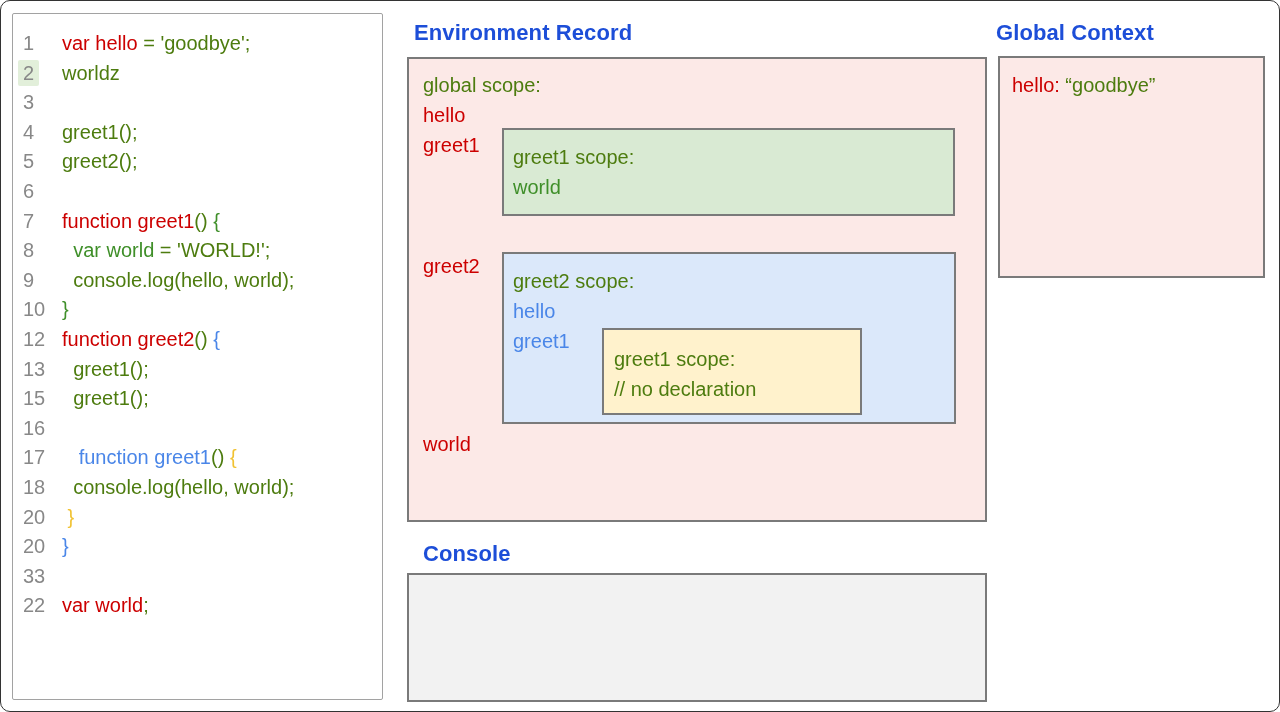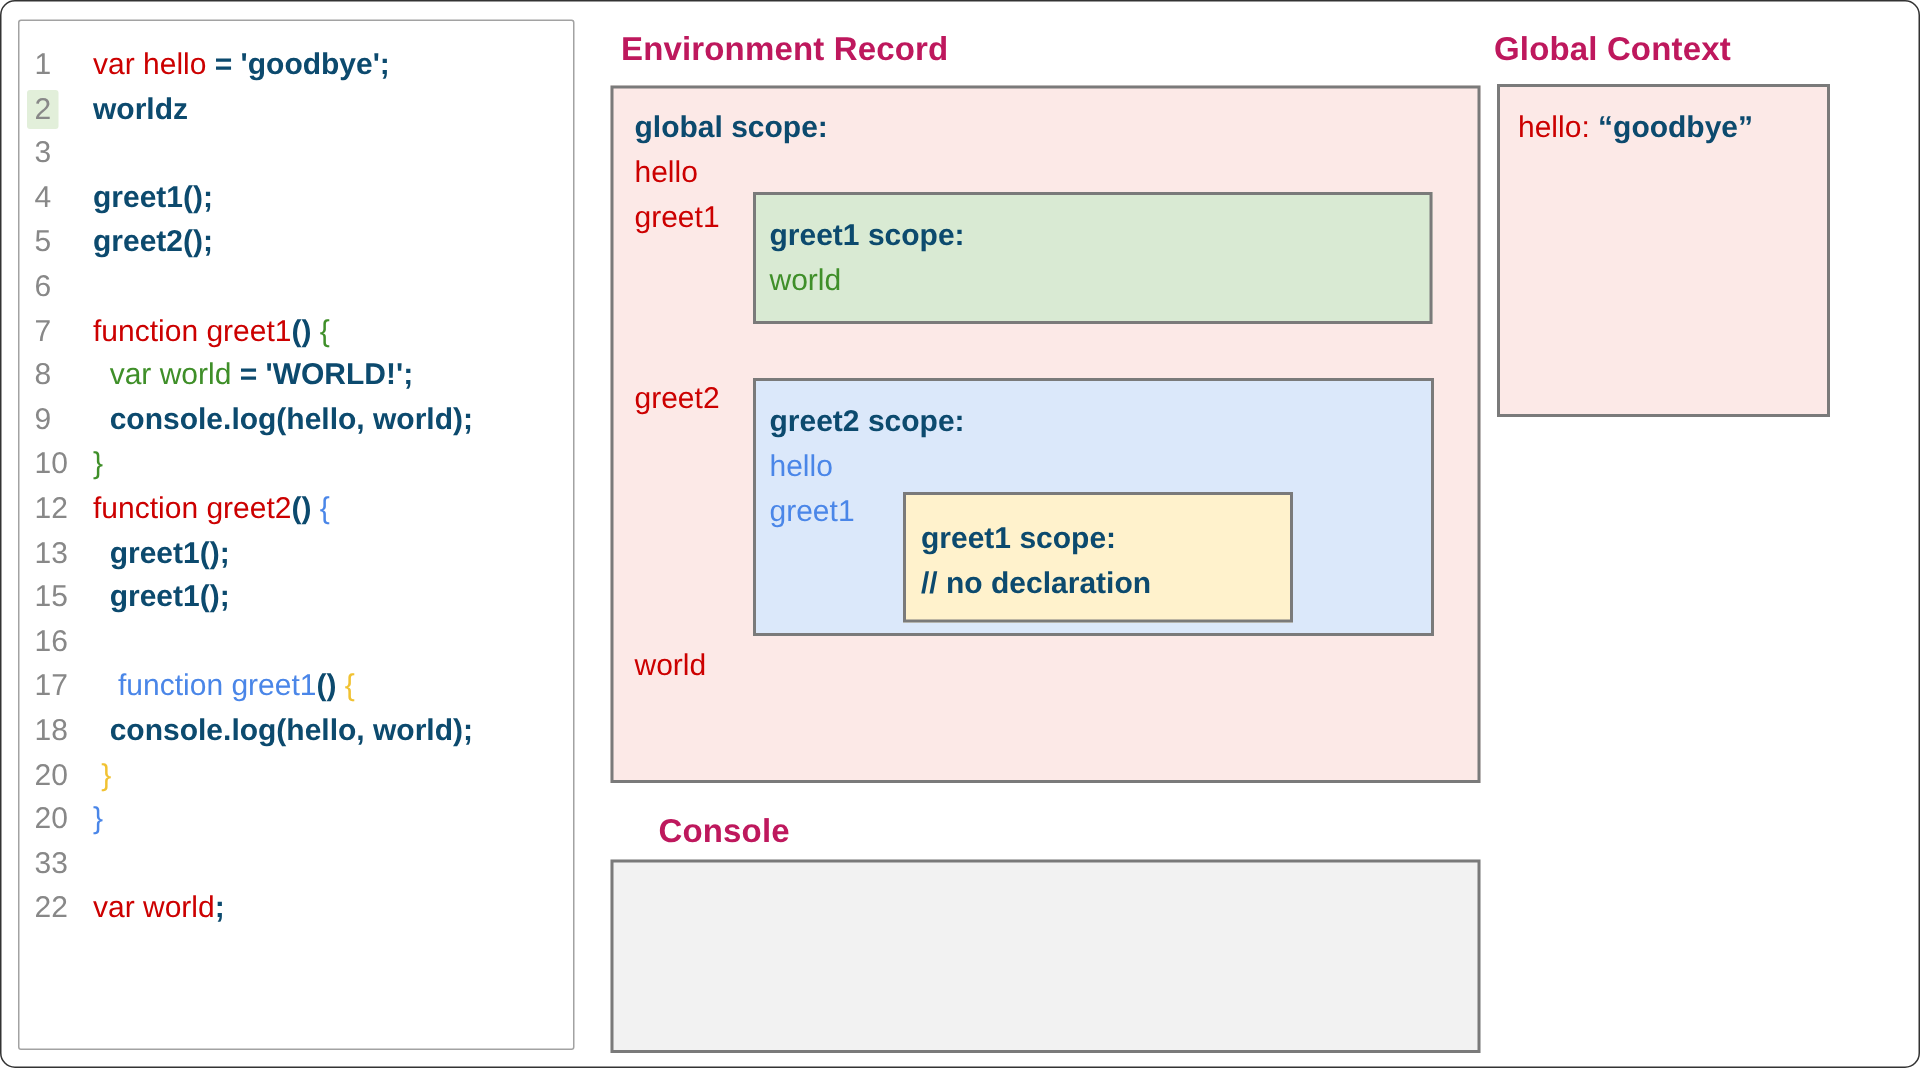--- a/index.html
+++ b/index.html
@@ -26,45 +26,45 @@
   }
   .ln{flex:none;width:39px;padding-left:10px;color:#888888;}
   .ln .d{border-radius:2px;}
   .ln.hl .d{background:#e2efda;padding:2px 5px;margin:-2px -5px;}
   .ct{white-space:pre;}
 
   .c-red{color:#cc0000;}
   .c-green{color:#3f8f29;}
   .c-blue{color:#4a86e8;}
   .c-gold{color:#f1c232;}
-  .c-ink{color:#0c4a6e;font-weight:bold;}
+  .c-ink{color:#4d7c0f;}
 
   
   .panel-title{
-    position:absolute;font-weight:bold;font-size:22px;color:#be185d;
+    position:absolute;font-weight:bold;font-size:22px;color:#1d4ed8;
     letter-spacing:0.1px;white-space:nowrap;
   }
   .env-title{left:414px;top:20px;}
   .gc-title{left:996px;top:20px;}
-  .console-title{left:439px;top:541px;}
+  .console-title{left:423px;top:541px;}
 
   
   .env-box{
     position:absolute;left:407px;top:57px;width:580px;height:465px;
     box-sizing:border-box;background:#fce9e7;border:2px solid #7a7a7a;
   }
   .env-label{position:absolute;font-size:20px;white-space:nowrap;}
   .scope-box{position:absolute;box-sizing:border-box;border:2px solid #7a7a7a;}
   .green-box{left:93px;top:69px;width:453px;height:88px;background:#d9ead3;}
   .blue-box{left:93px;top:193px;width:454px;height:172px;background:#dbe8fa;}
   .yellow-box{left:98px;top:74px;width:260px;height:87px;background:#fff2cc;}
 
   
   .gc-box{
-    position:absolute;left:998px;top:56px;width:222px;height:222px;
+    position:absolute;left:998px;top:56px;width:267px;height:222px;
     box-sizing:border-box;background:#fce9e7;border:2px solid #7a7a7a;
   }
 
   
   .console-box{
     position:absolute;left:407px;top:573px;width:580px;height:129px;
     box-sizing:border-box;background:#f2f2f2;border:2px solid #7a7a7a;
   }
 </style>
 </head>

